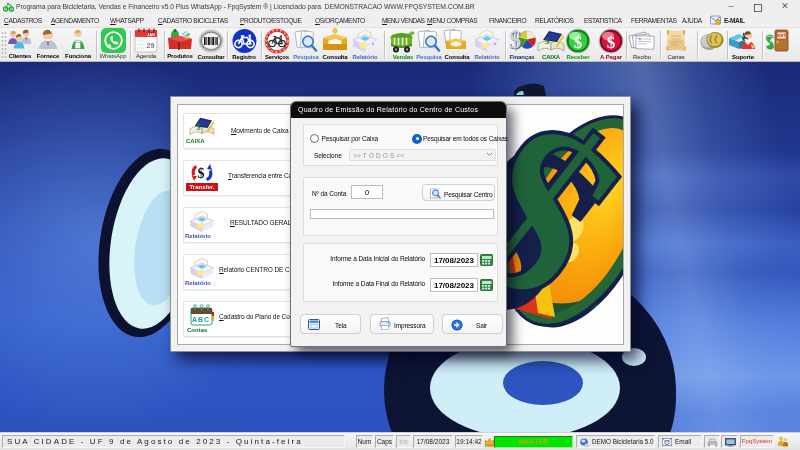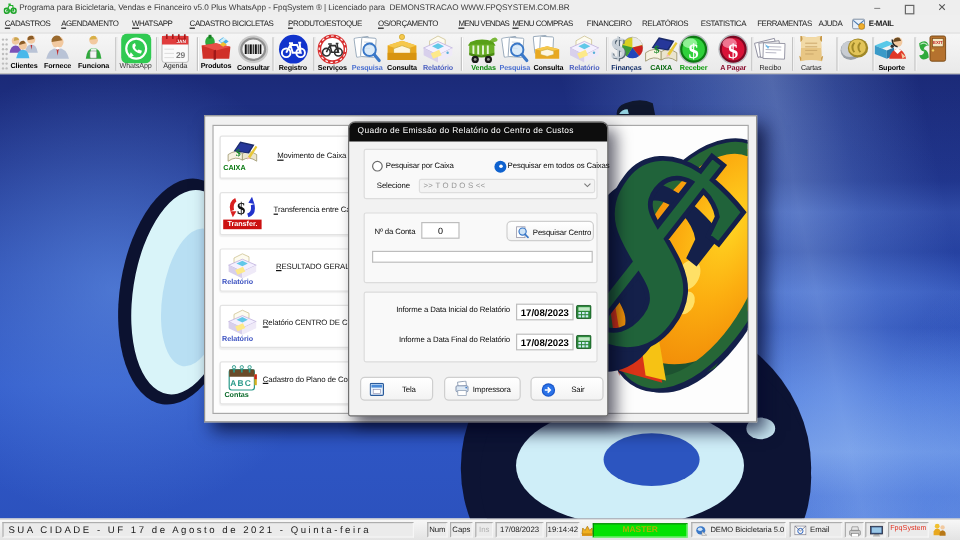--- a/index.html
+++ b/index.html
@@ -662,21 +662,21 @@
           <circle cx="6" cy="6" r="5.6" fill="#1a56c8"></circle>
           <circle cx="6" cy="6" r="4.6" fill="#2a72e8"></circle>
           <path d="M3 6 h4 M5.4 3.8 L7.6 6 L5.4 8.2" stroke="#fff" stroke-width="1.3" fill="none"></path>
         </svg>
     <div class="dt" style="left:33px;top:6.5px;">Sair</div>
   </div>
  </div>
 </div>
 
 <div class="abs" id="statusbar">
- <div class="sp" style="left:2px;width:343px;padding-left:4px;font-size:8px;letter-spacing:2.1px;">SUA CIDADE - UF 17 de Agosto de 2021 - Quinta-feira</div>
+ <div class="sp" style="left:2px;width:343px;padding-left:4px;font-size:8px;letter-spacing:2.1px;">SUA CIDADE - UF 9 de Agosto de 2023 - Quinta-feira</div>
  <div class="sp" style="left:356px;width:17px;text-align:center;">Num</div>
  <div class="sp" style="left:375px;width:19px;text-align:center;">Caps</div>
  <div class="sp" style="left:396px;width:15px;text-align:center;color:#b0b0b0;">Ins</div>
  <div class="sp" style="left:413px;width:40px;text-align:center;">17/08/2023</div>
  <div class="sp" style="left:455px;width:28px;text-align:center;">19:14:42</div>
  <svg class="abs" style="left:484px;top:4px" width="11" height="10" viewBox="0 0 11 10">
       <path d="M1 8 L1.6 3 L3.6 5 L5.5 1.5 L7.4 5 L9.4 3 L10 8 Z" fill="#f0b020" stroke="#b07808" stroke-width=".6"></path>
       <rect x="1" y="8" width="9" height="1.6" fill="#d89010"></rect>
     </svg>
  <div class="abs" style="left:494px;top:3px;width:79px;height:12px;background:#04e204;border:1px solid;border-color:#0a8a0a #8af08a #8af08a #0a8a0a;box-sizing:border-box;font-size:7px;font-weight:bold;color:#a8b400;text-align:center;line-height:10px;">MASTER</div>

